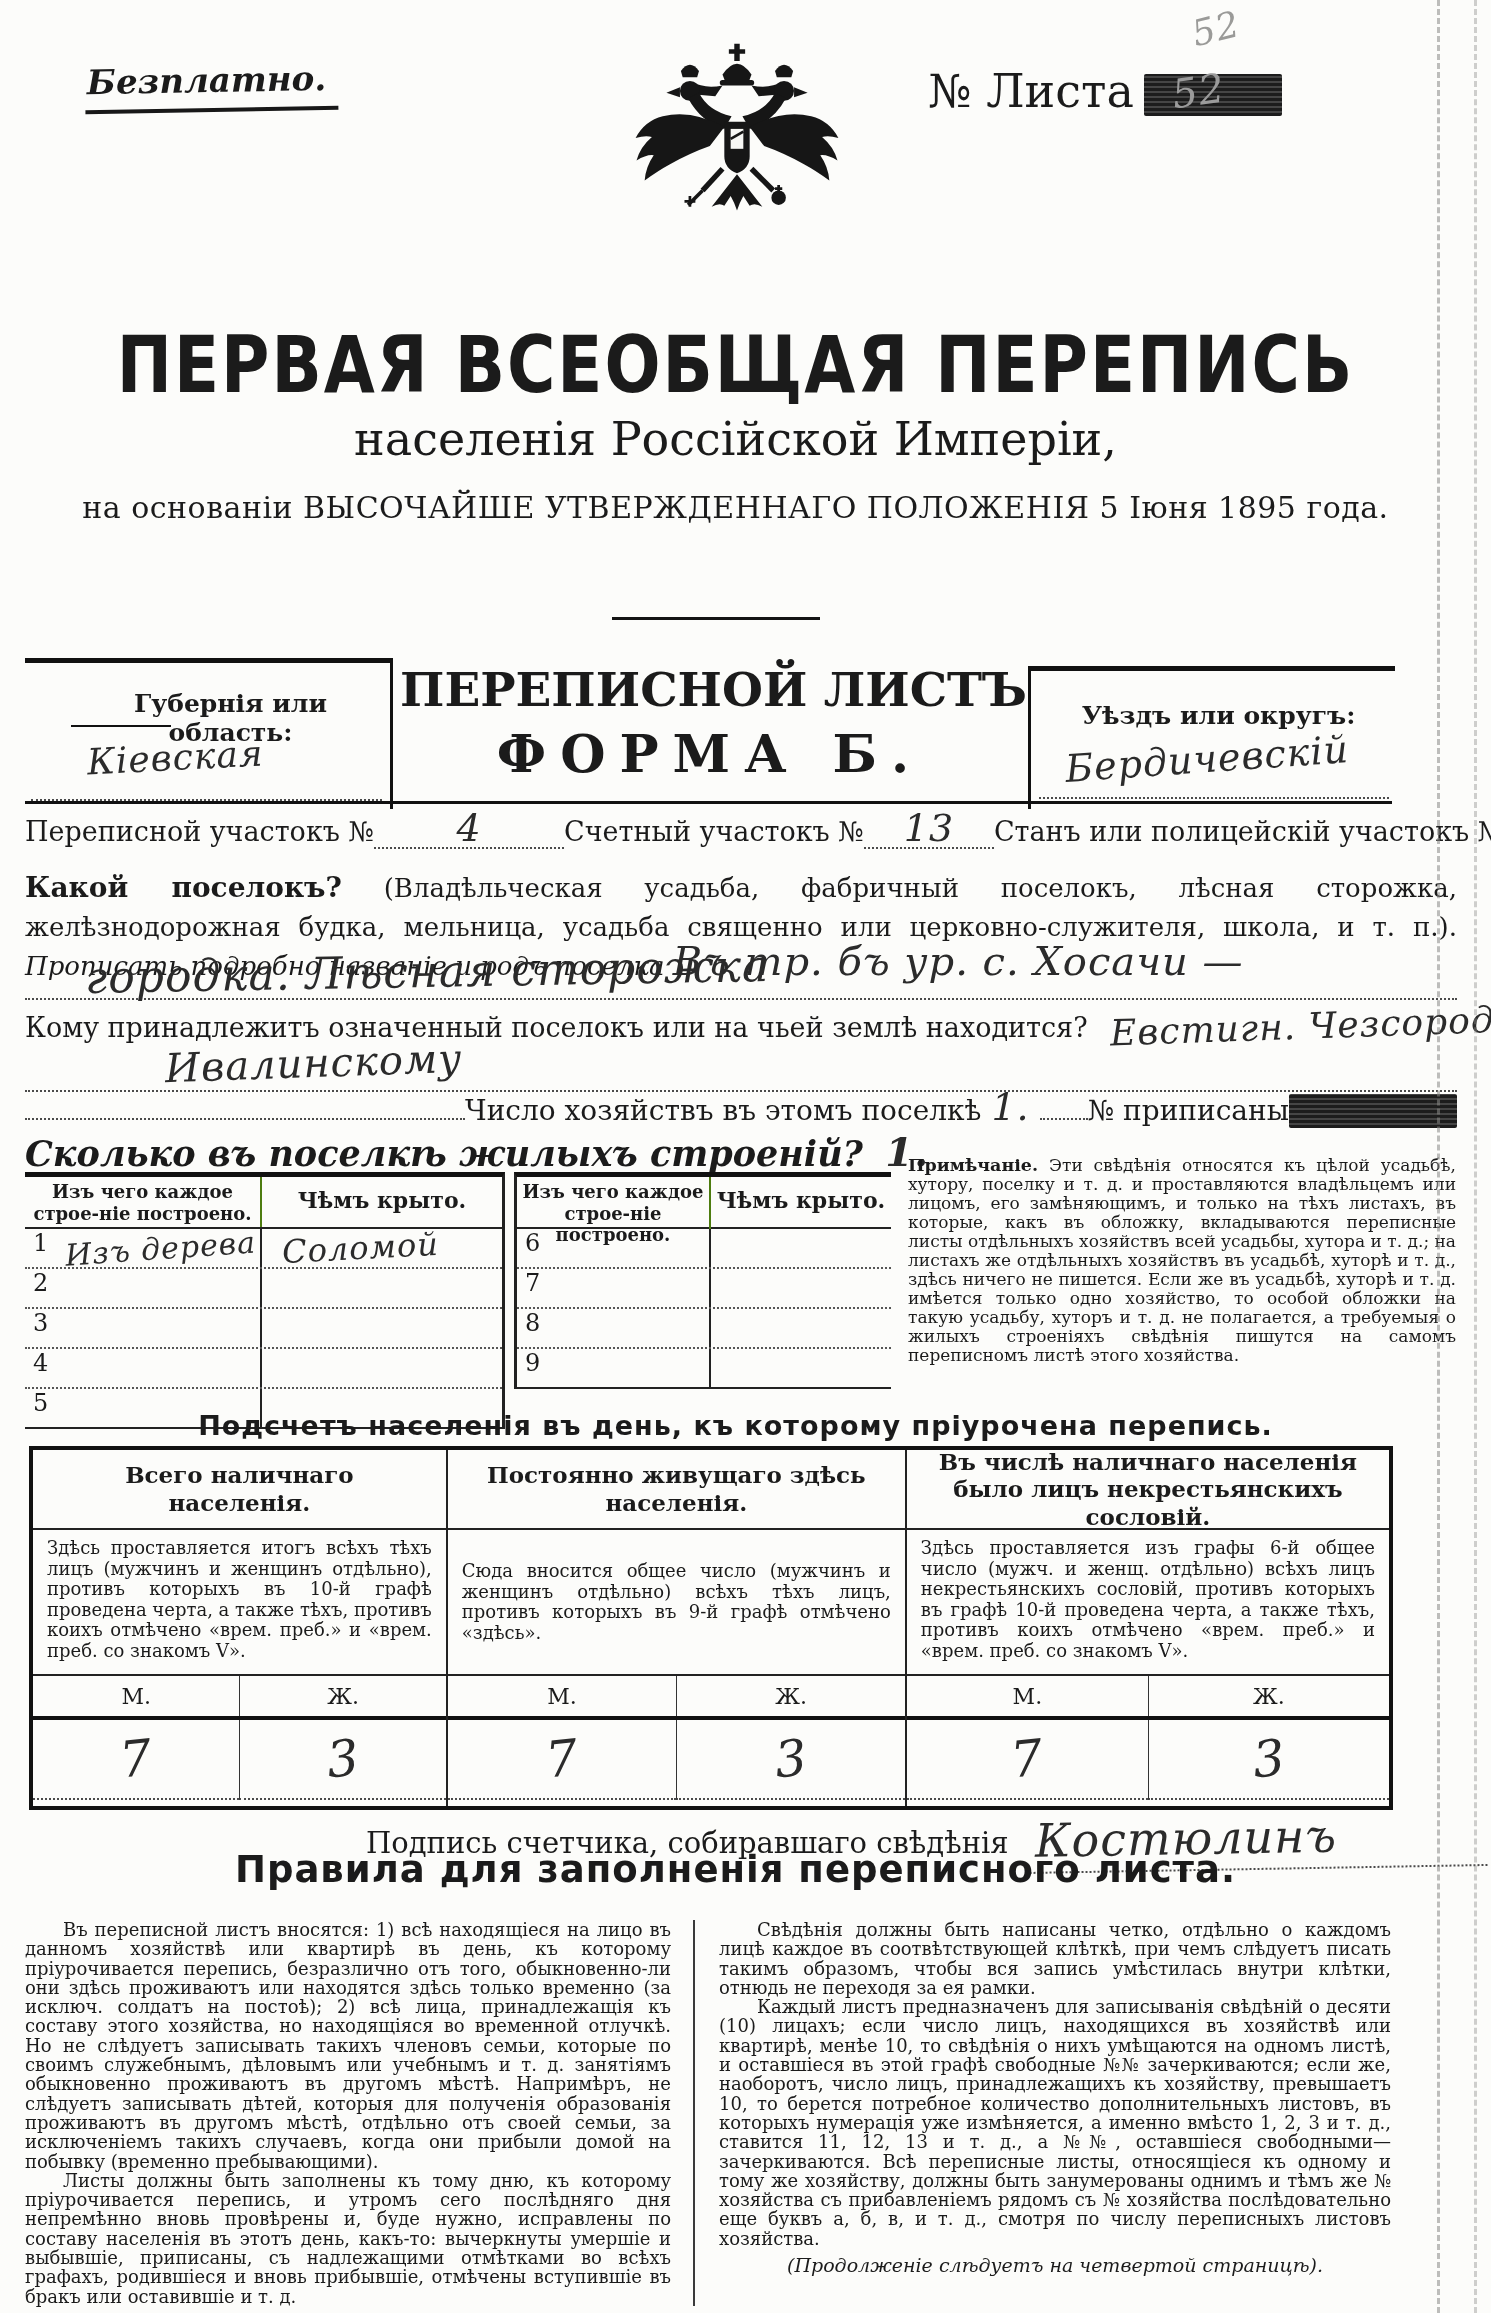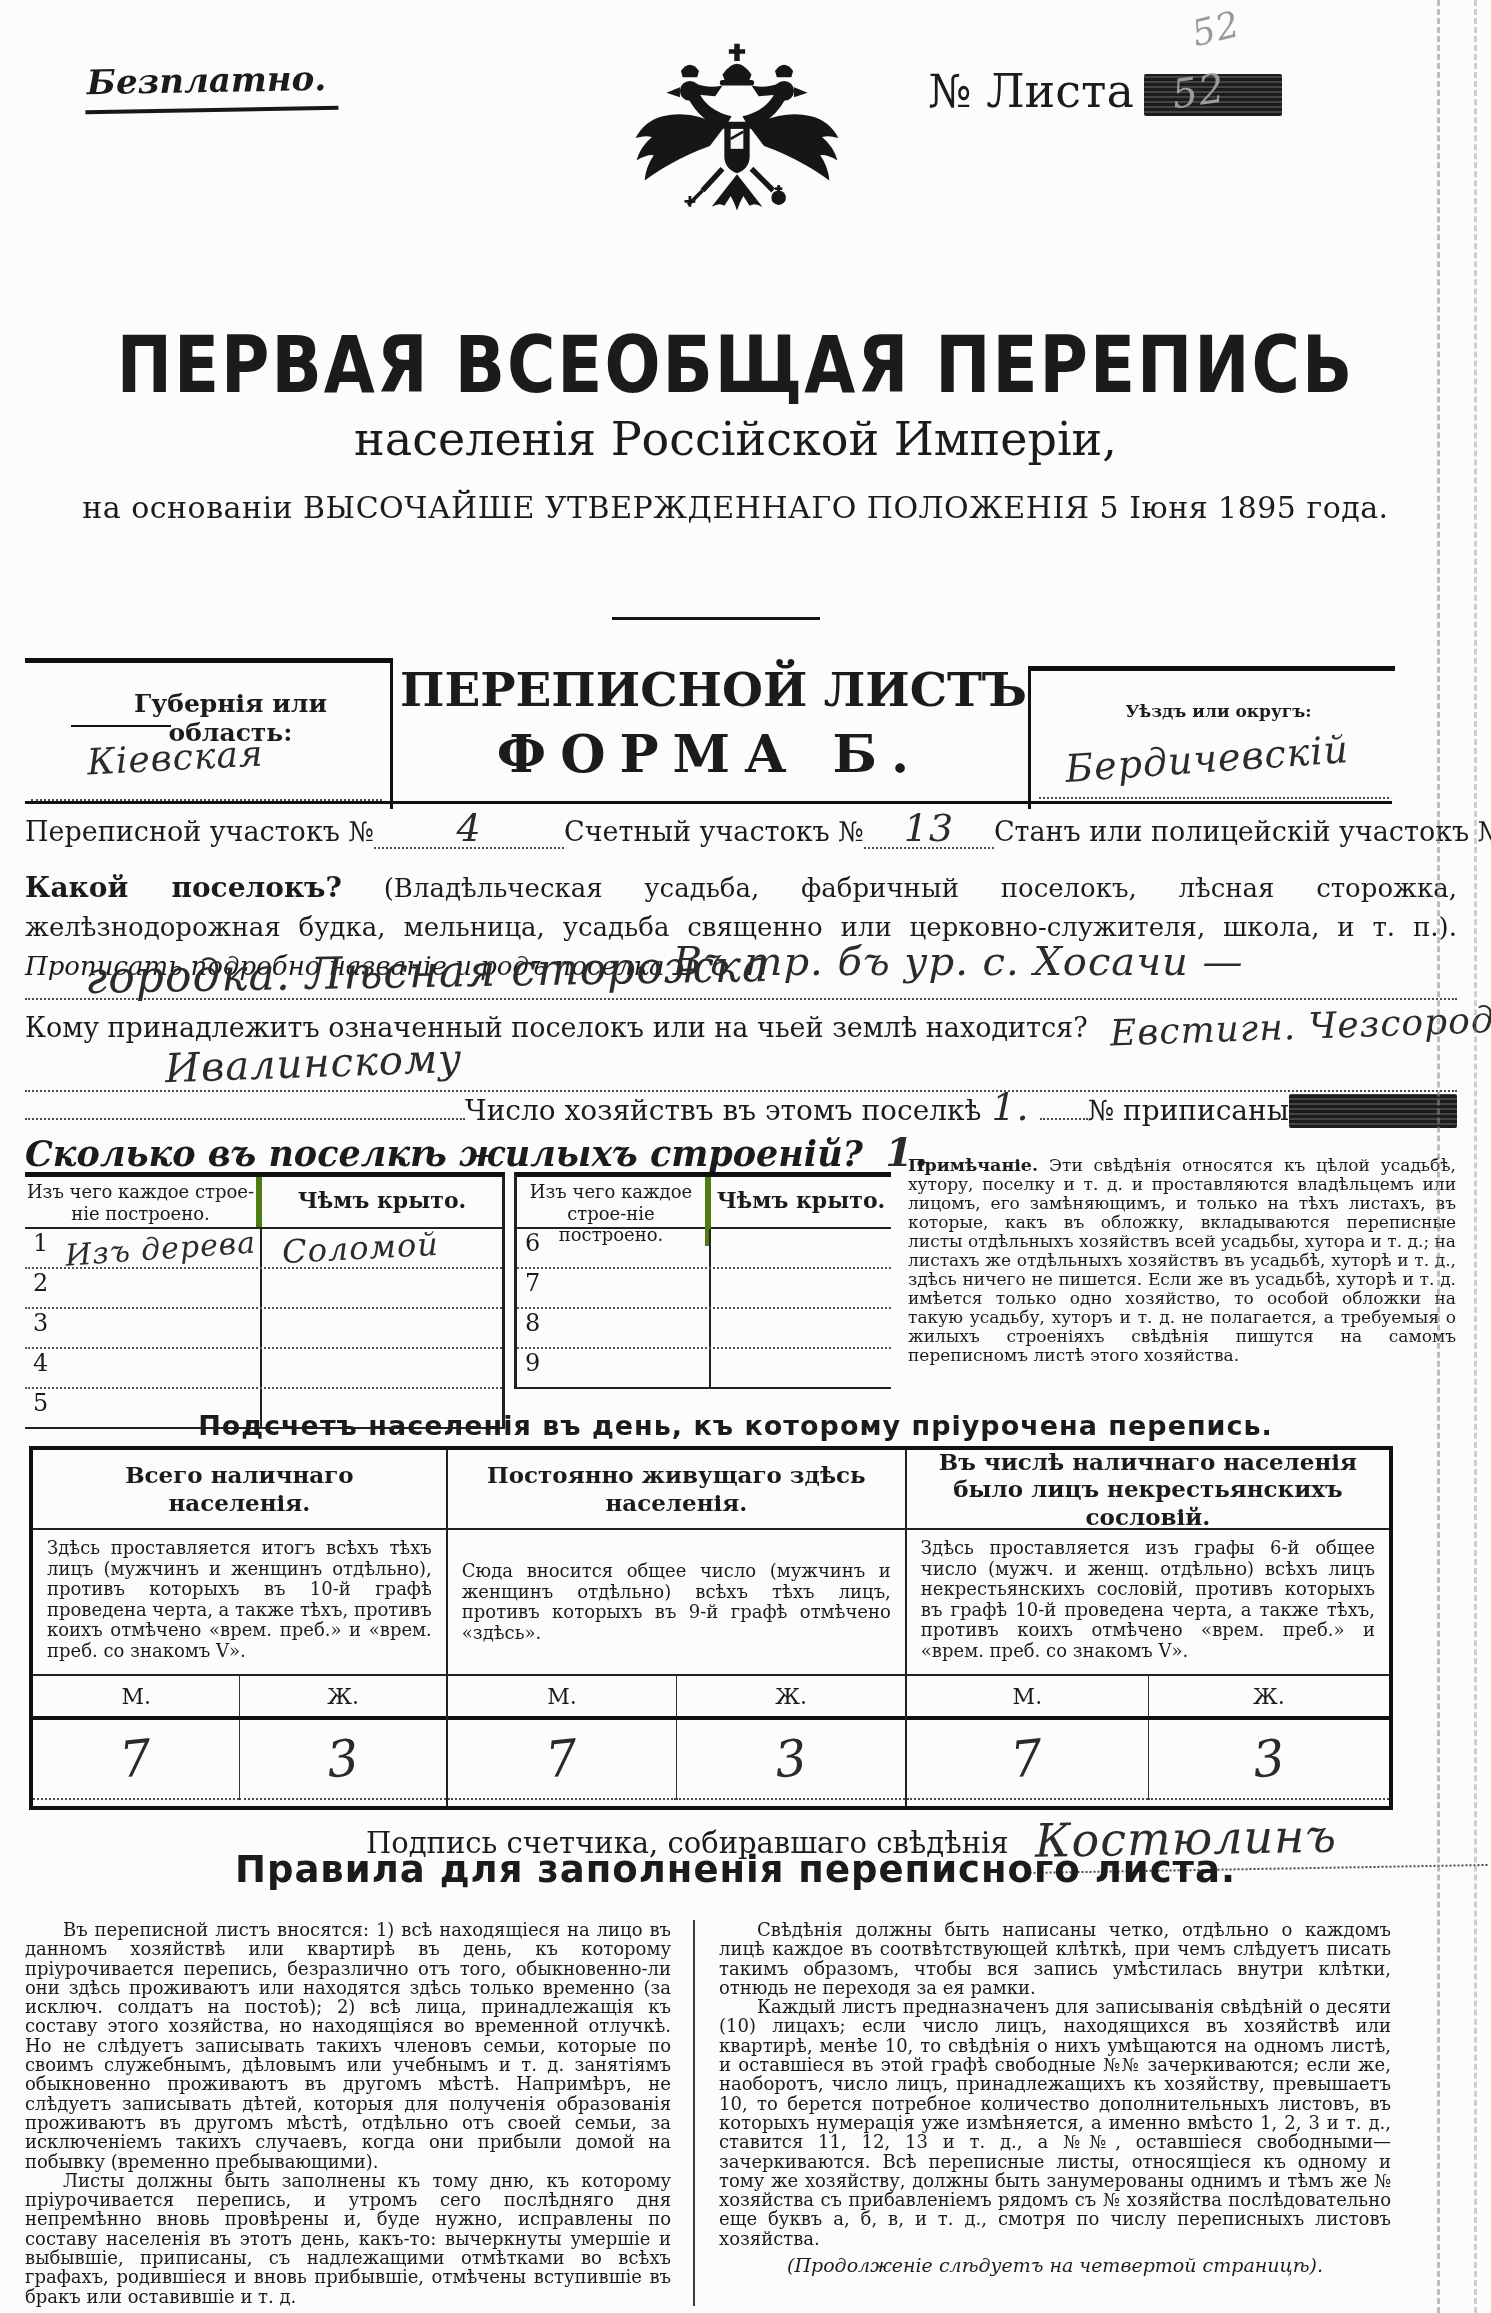--- a/index.html
+++ b/index.html
@@ -25,21 +25,21 @@
   
   .box-left{left:25px;top:658px;width:365px;height:146px;border-top:5px solid #111;border-right:3px solid #111;}
   .box-left .lbl{margin:26px 0 0 46px;font-weight:bold;font-size:25px;text-align:center;}
   .box-left .ubar{position:absolute;left:46px;top:62px;width:100px;height:2px;background:#111;}
   .box-left .hw{position:absolute;left:62px;top:74px;font-size:36px;transform:rotate(-3deg);}
   .box-left .dots{position:absolute;left:6px;right:8px;bottom:8px;border-bottom:2px dotted #4a4a4a;}
   .box-center{left:400px;top:662px;width:620px;text-align:center;}
   .bc1{font-size:47px;font-weight:bold;white-space:nowrap;}
   .bc2{font-size:52px;font-weight:bold;letter-spacing:14px;margin-top:6px;}
   .box-right{left:1028px;top:666px;width:364px;height:138px;border-top:5px solid #111;border-left:3px solid #111;}
-  .box-right .lbl{margin:30px 0 0 11px;text-align:center;font-weight:bold;font-size:17px;}
+  .box-right .lbl{margin:30px 0 0 11px;text-align:center;font-weight:bold;font-size:25px;}
   .box-right .hw{position:absolute;left:34px;top:66px;font-size:38px;transform:rotate(-4deg);white-space:nowrap;}
   .box-right .dots{position:absolute;left:8px;right:6px;bottom:10px;border-bottom:2px dotted #4a4a4a;}
   .longrule{left:25px;top:801px;width:1367px;height:3px;background:#111;}
   
   .uline{left:25px;top:816px;width:1424px;display:flex;align-items:baseline;font-size:27px;white-space:nowrap;}
   .uline .slot{border-bottom:2px dotted #4a4a4a;text-align:center;}
   .uline .s1{flex:0 0 190px;} .uline .s2{flex:0 0 130px;}
   .uline .hw{font-size:38px;line-height:20px;}
   
   .kp{left:25px;top:868px;width:1432px;font-size:26px;line-height:39px;text-align:justify;}
@@ -59,21 +59,21 @@
   .stamp-hh{width:168px;height:34px;align-self:center;}
   .skolko{left:25px;top:1128px;width:1100px;font-size:35px;font-weight:bold;font-style:italic;white-space:nowrap;}
   .skolko .hw{font-size:40px;margin-left:10px;}
   
   .btab{top:1172px;border-top:5px solid #111;border-bottom:2px solid #222;}
   .bt-left{left:25px;width:477px;border-right:3px solid #222;}
   .bt-right{left:514px;width:374px;border-left:3px solid #222;}
   .bhead{display:grid;height:50px;border-bottom:2px solid #222;}
   .bt-left .bhead{grid-template-columns:237px 1fr;}
   .bt-right .bhead{grid-template-columns:194px 1fr;}
-  .bh1{border-right:6px solid #4d7c0f;font-weight:normal;font-size:18px;line-height:1.2;text-align:center;padding-top:4px;}
+  .bh1{border-right:2px solid #4d7c0f;font-weight:bold;font-size:18px;line-height:1.2;text-align:center;padding-top:4px;}
   .bh2{font-weight:bold;font-size:22px;text-align:center;padding-top:10px;}
   .brow{display:grid;height:38px;border-bottom:2px dotted #555;}
   .bt-left .brow{grid-template-columns:237px 1fr;}
   .bt-right .brow{grid-template-columns:194px 1fr;}
   .brow:last-child{border-bottom:none;}
   .bnum{font-size:24px;padding-left:8px;}
   .bcell{border-left:2px solid #222;margin-left:-2px;}
   .bt-left .bc-mat{position:relative;} 
   .bt-left .bc-mat .hw{font-size:30px;position:absolute;left:40px;top:2px;transform:rotate(-4deg);}
   .bt-left .bc-roof{position:relative;}

